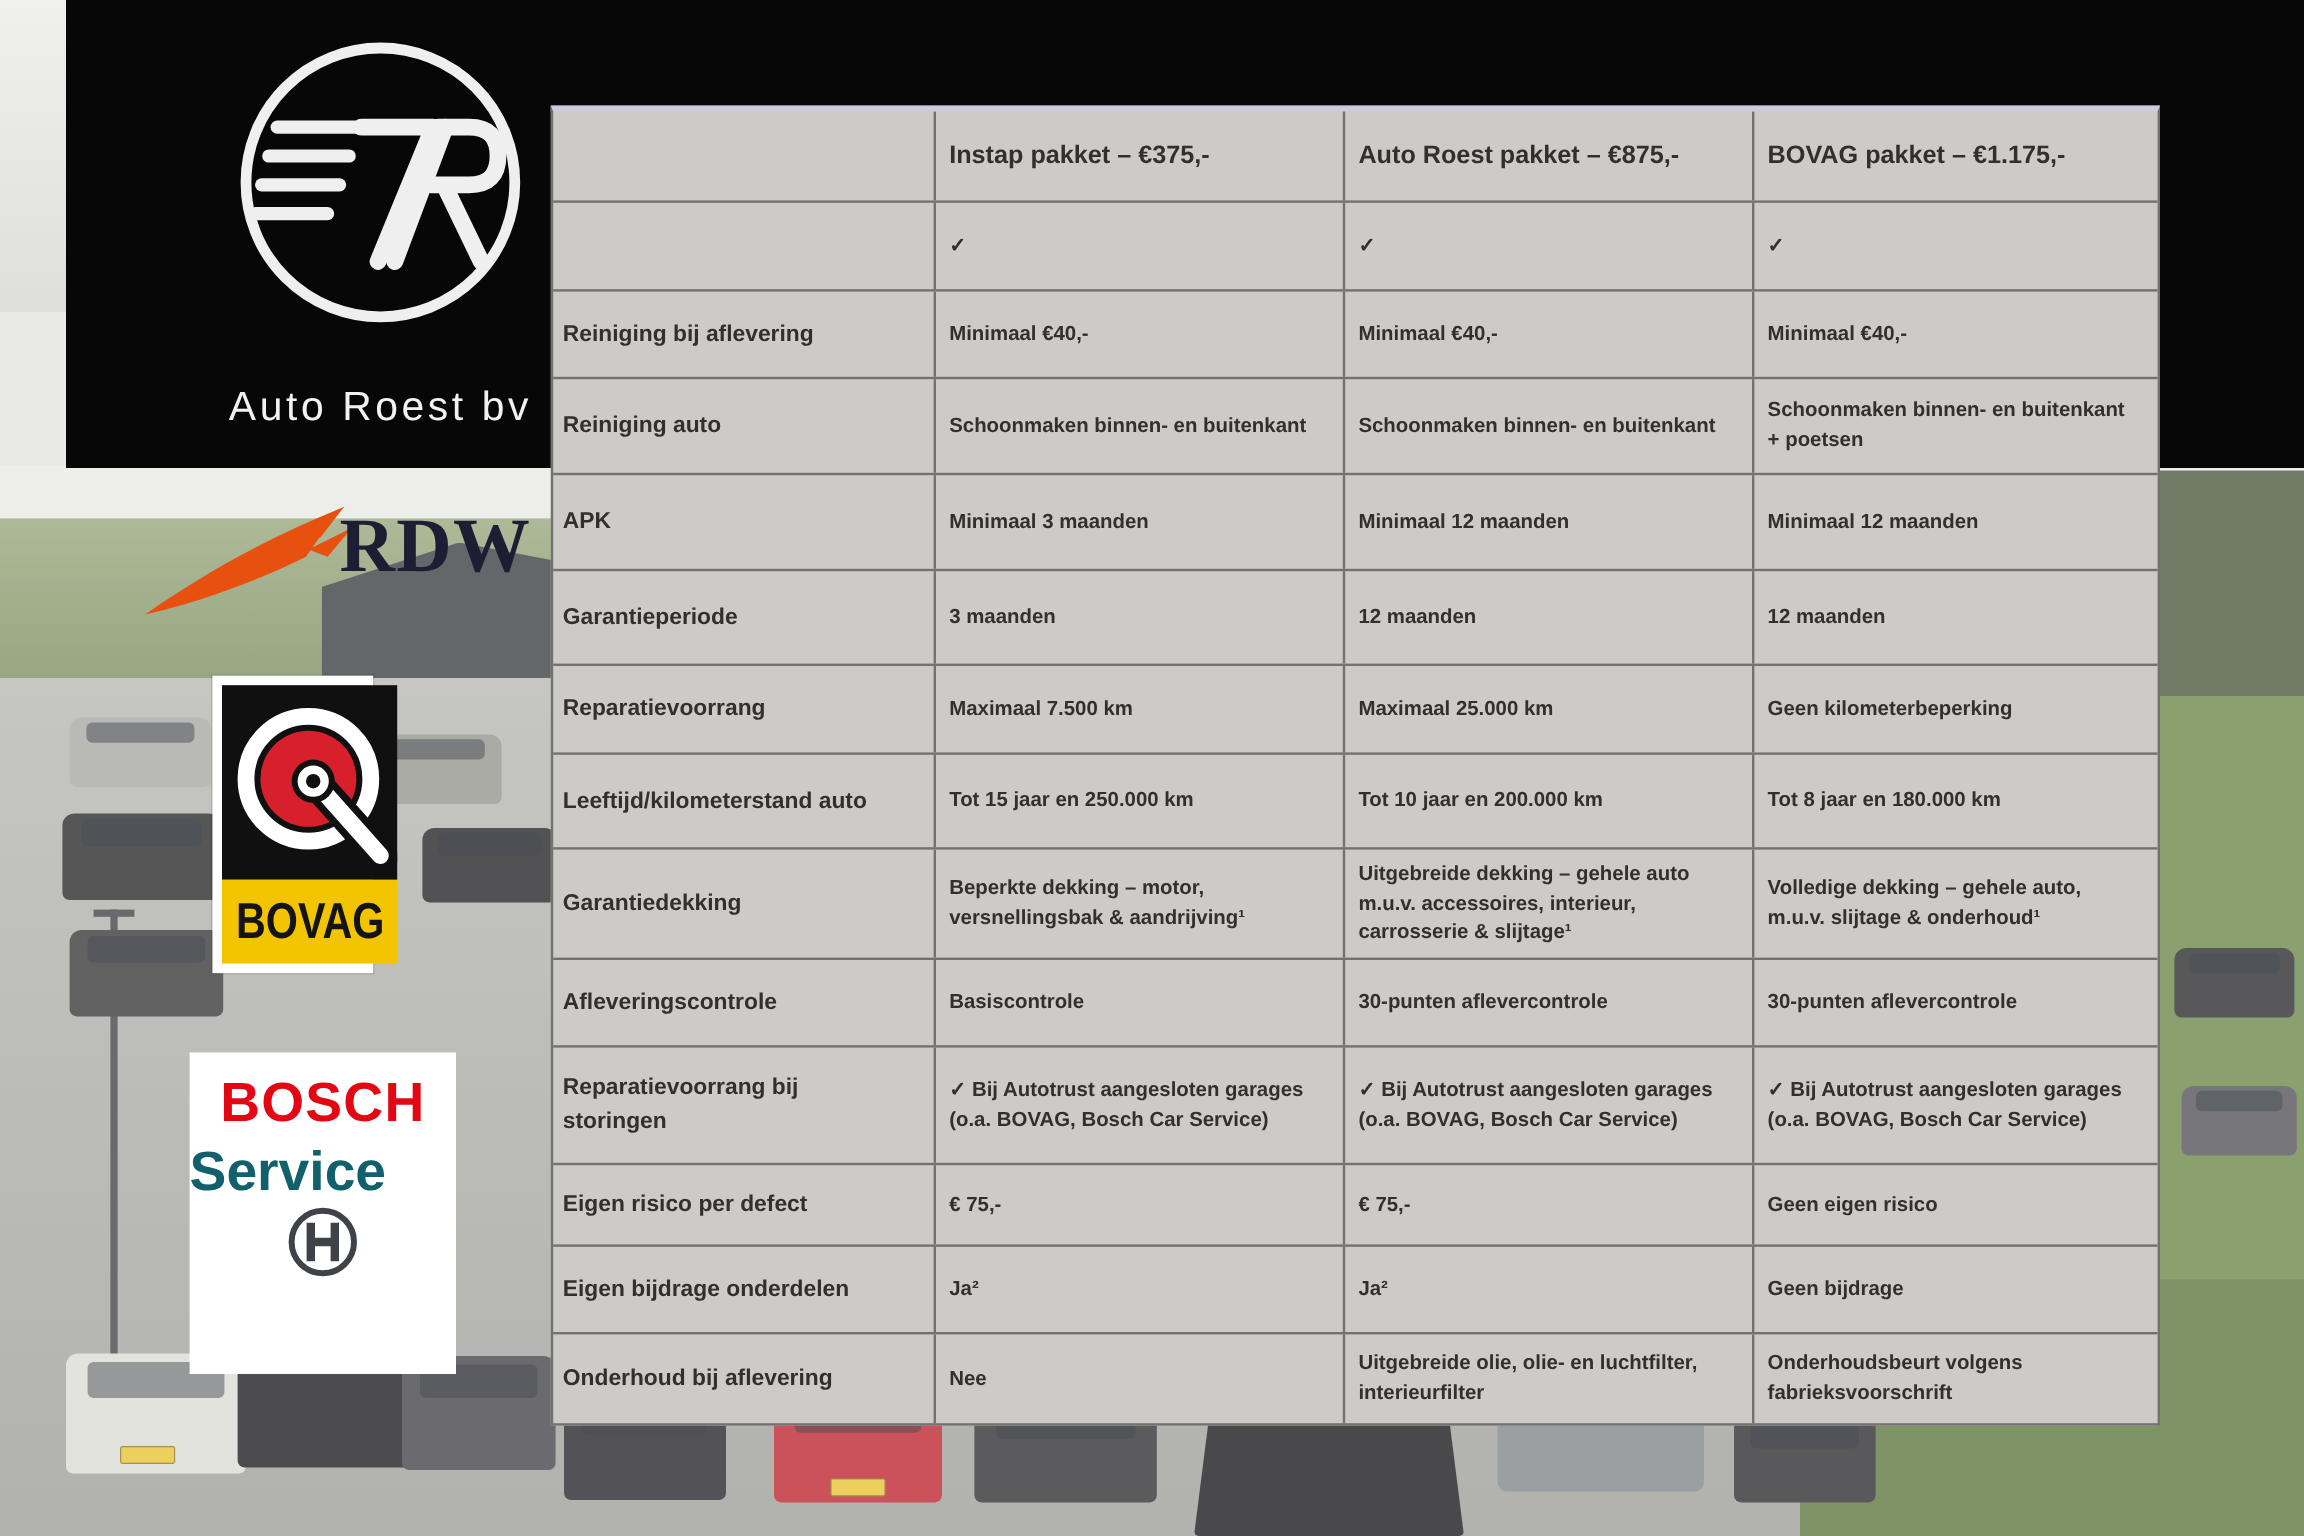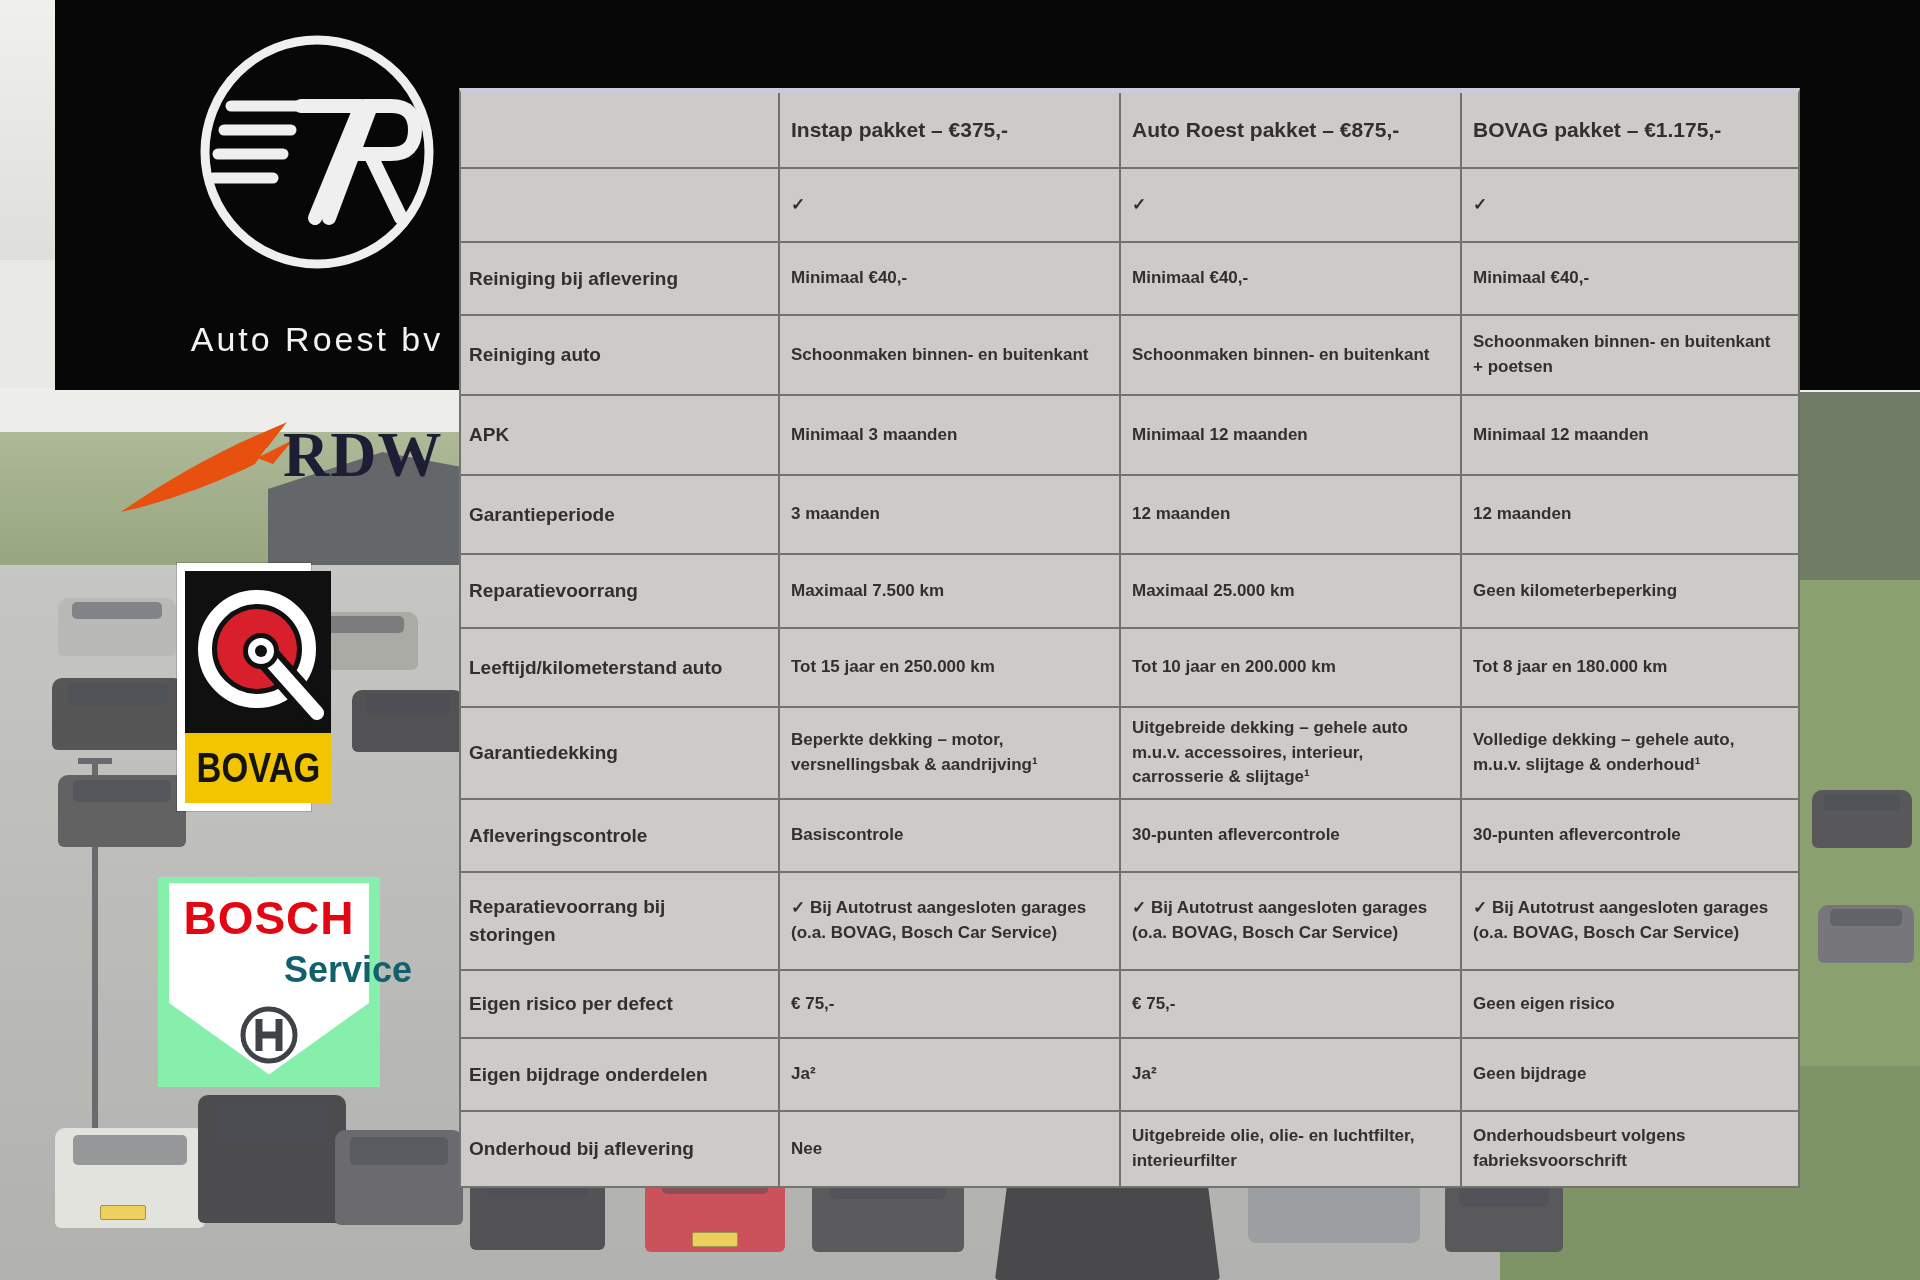--- a/index.html
+++ b/index.html
@@ -37,27 +37,27 @@
 
   
   .rdw{position:absolute;left:115px;top:412px;width:300px;height:110px;text-align:right;}
   .rdw-text{position:absolute;left:168px;top:6px;font-family:"Liberation Serif",serif;
             font-size:64px;font-weight:600;color:#1d1d33;letter-spacing:1px;}
   .bovag{position:absolute;left:177px;top:563px;width:134px;height:248px;background:#fff;
          padding:8px;box-sizing:border-box;box-shadow:0 0 0 1px rgba(0,0,0,.15);}
   .bovag-top{position:relative;width:146px;height:162px;background:#101010;}
   .bovag-band{width:146px;height:70px;background:#f2c500;display:flex;align-items:center;justify-content:center;}
   .bovag-band span{font-size:42px;font-weight:800;color:#141414;transform:scaleX(.82);letter-spacing:0px;}
-  .bosch{position:absolute;left:158px;top:877px;width:222px;height:210px;background:#86efac;}
+  .bosch{position:absolute;left:158px;top:877px;width:222px;height:268px;background:#ffffff;}
   .bosch-shield{position:absolute;inset:0;background:#fff;
                 clip-path:polygon(5% 3%,95% 3%,95% 60%,50% 94%,5% 60%);}
   .bosch-line1{position:absolute;left:0;top:14px;width:100%;text-align:center;
                font-size:46px;font-weight:800;color:#e30613;letter-spacing:1px;}
-  .bosch-line2{position:absolute;left:0;top:72px;width:100%;text-align:right;
-               font-size:36px;font-weight:700;color:#11606c;margin-left:32px;}
+  .bosch-line2{position:absolute;left:0;top:72px;width:100%;text-align:left;
+               font-size:46px;font-weight:700;color:#11606c;}
   .bosch-arm{position:absolute;left:79px;top:126px;}
 
   
   .table{position:absolute;left:459px;top:88px;width:1341px;background:#cccbc8;
          border:2px solid #73726e;border-top:5px solid #cfc9dc;box-sizing:border-box;
          color:#32302c;}
   .trow{display:grid;grid-template-columns:319px 341px 341px 1fr;box-sizing:border-box;
         border-bottom:2px solid #73726e;}
   .trow:last-child{border-bottom:none;}
   #tbody .trow:last-child{border-bottom:none;}

